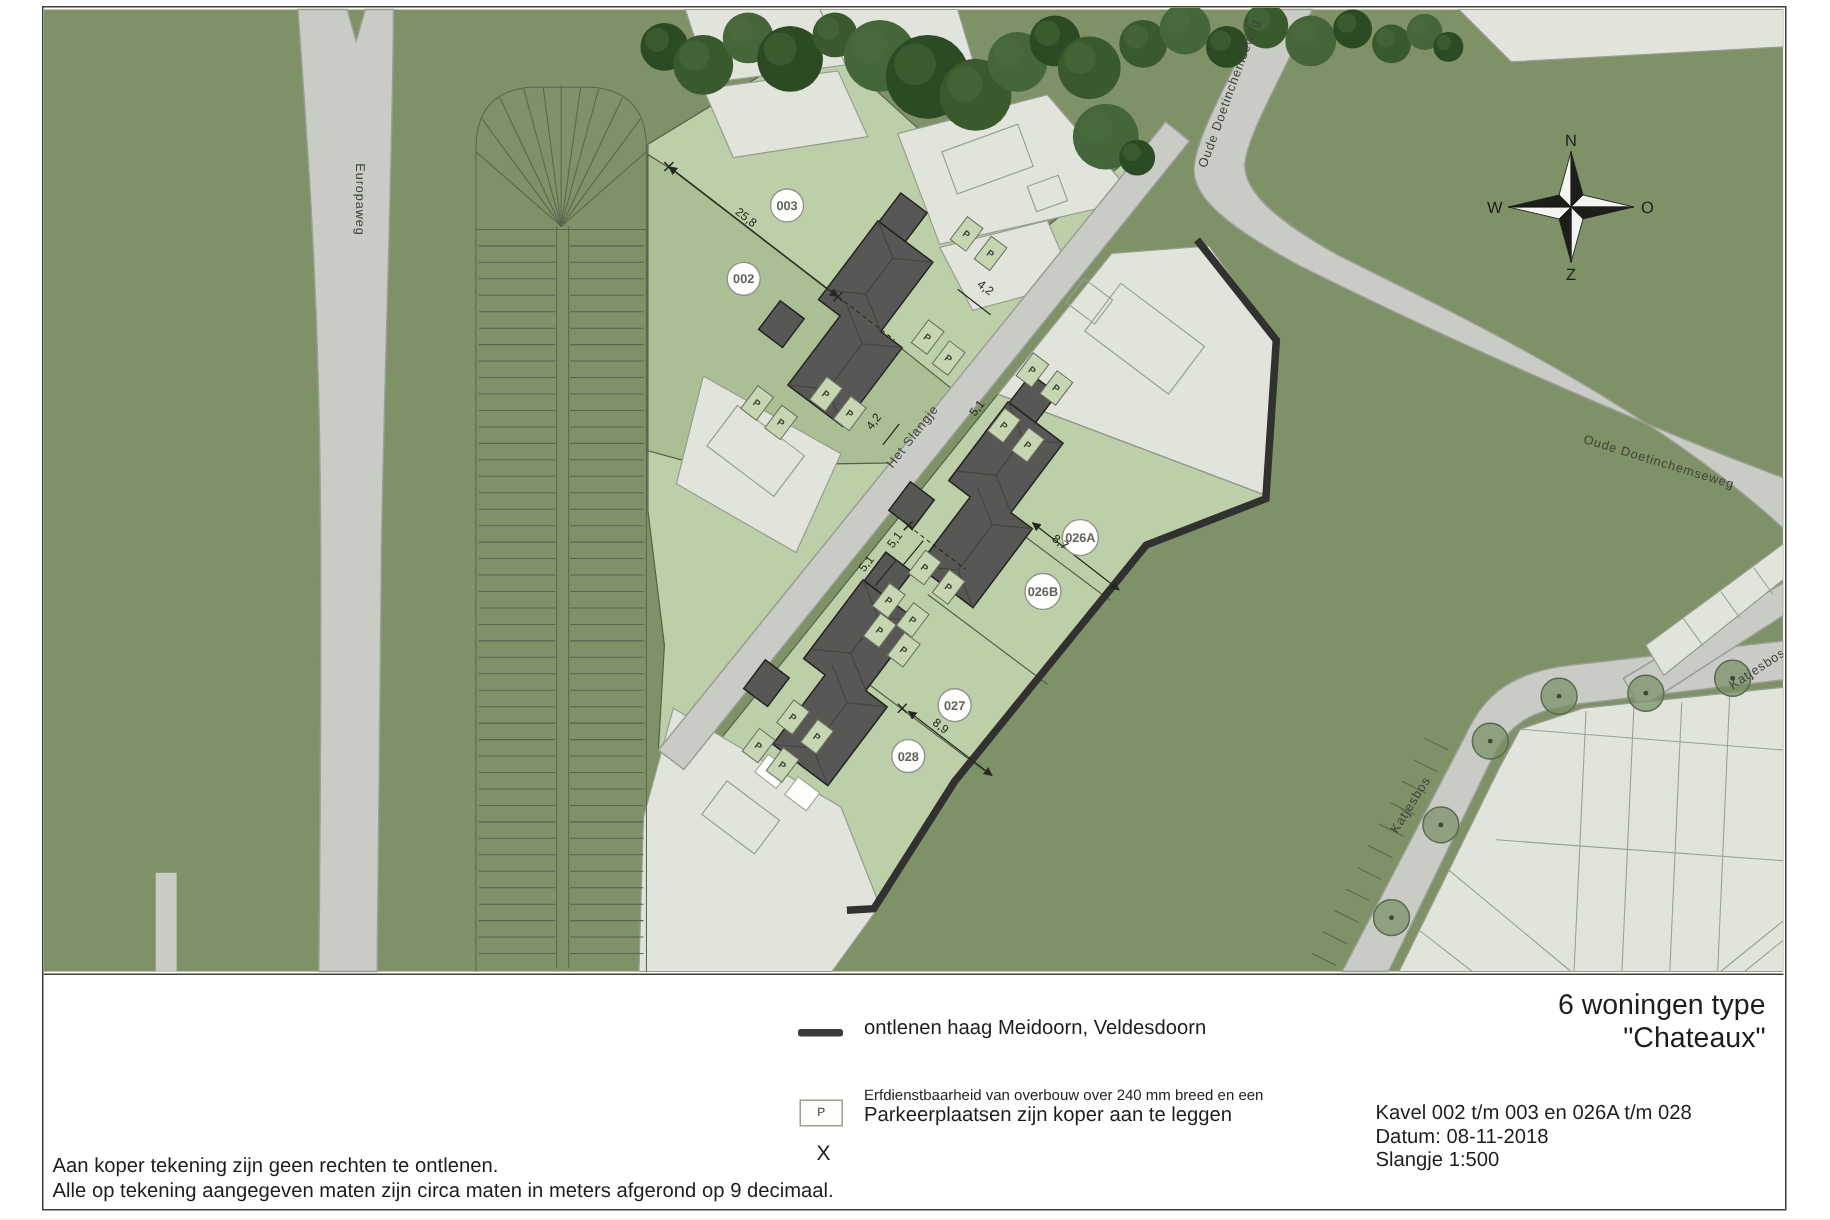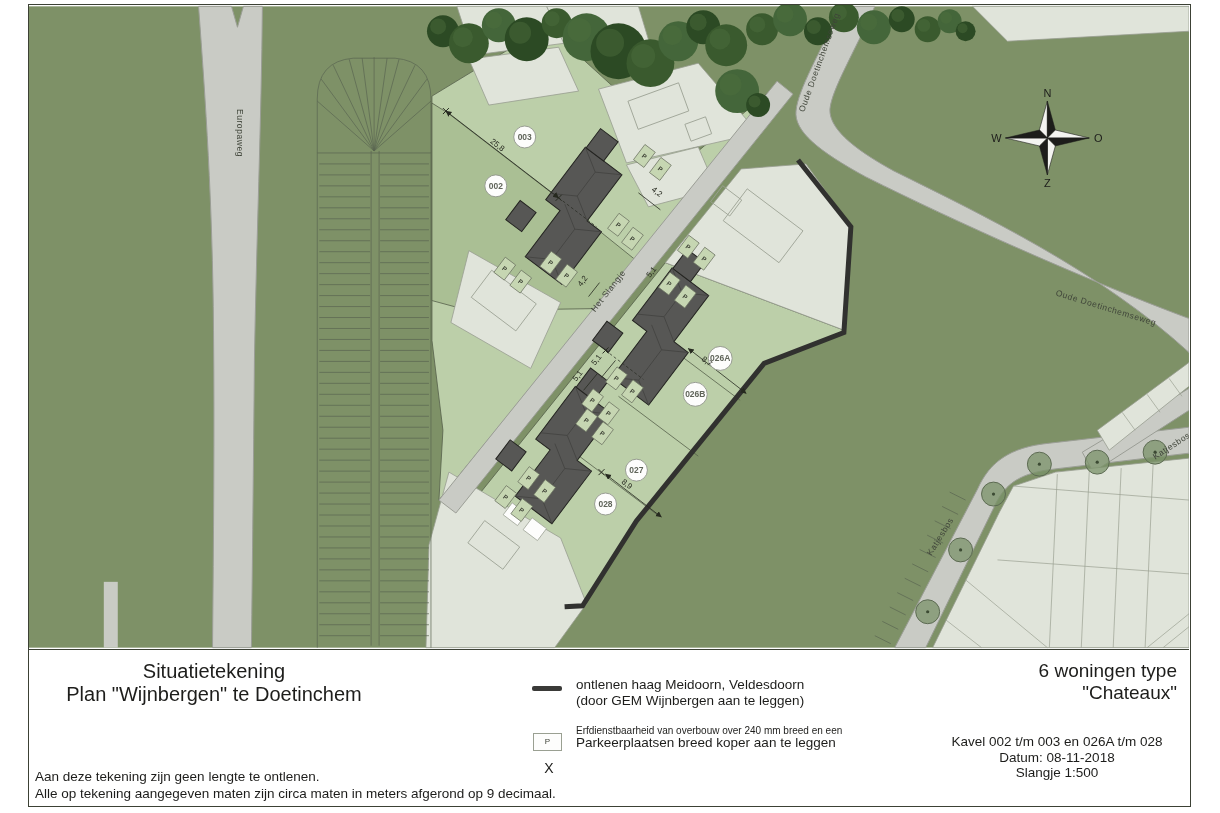--- a/index.html
+++ b/index.html
@@ -46,21 +46,21 @@
     background:#3a3a38;border-radius:2px;}
   #legend-hedge-text{left:547px;top:672px;font-size:13.5px;line-height:15.5px;}
   #legend-pbox{position:absolute;left:504px;top:728px;width:27px;height:16px;
     border:1px solid #9aa092;background:#fdfdfc;font-size:8px;color:#3c4034;
     text-align:center;line-height:16px;}
   #legend-parking-text{left:547px;top:730px;font-size:13.5px;line-height:15.5px;}
   #legend-x{left:510px;top:755px;font-size:14px;width:20px;text-align:center;}
   #legend-easement-text{left:547px;top:718px;font-size:10px;line-height:15.5px;}
   #project-title{left:908px;top:655px;width:240px;text-align:right;
     font-size:19px;line-height:22px;}
-  #project-meta{left:908px;top:729px;width:240px;text-align:center;
+  #project-meta{left:888px;top:729px;width:240px;text-align:left;
     font-size:13.5px;line-height:15.5px;}
 </style>
 </head>
 <body>
 
 <div id="stage">
  <div id="sheet">
   <div id="map-wrap">
    <svg id="map-svg" width="1160" height="644" viewBox="29 5 1163 643" xmlns="http://www.w3.org/2000/svg">
     <defs>
@@ -494,36 +494,31 @@
       <polygon class="cmp-light" points="1008,137 1050,137 1042,145"></polygon>
       <polygon class="cmp-dark" points="1008,137 1050,137 1042,129"></polygon>
       <text class="cmp-lbl" x="1050" y="96">N</text>
       <text class="cmp-lbl" x="1101" y="141">O</text>
       <text class="cmp-lbl" x="1050" y="186">Z</text>
       <text class="cmp-lbl" x="999" y="141">W</text>
     </g>
    </svg>
   </div>
 
-  <div id="drawing-title" class="ftxt">
-    <div>Situatietekening</div>
-    <div>Plan "Wijnbergen" te  Doetinchem</div>
-  </div>
   <div id="notes" class="ftxt">
-    <div>Aan deze tekening zijn geen lengte te ontlenen.</div>
+    <div>Aan koper tekening zijn geen rechten te ontlenen.</div>
     <div>Alle op tekening aangegeven maten zijn circa maten in meters afgerond op 9 decimaal.</div>
   </div>
 
   <div id="legend-swatch-hedge"></div>
   <div id="legend-hedge-text" class="ftxt">
     <div>ontlenen haag Meidoorn, Veldesdoorn</div>
-    <div>(door GEM Wijnbergen aan te leggen)</div>
   </div>
   <div id="legend-pbox">P</div>
-  <div id="legend-parking-text" class="ftxt">Parkeerplaatsen breed koper aan te leggen</div>
+  <div id="legend-parking-text" class="ftxt">Parkeerplaatsen zijn koper aan te leggen</div>
   <div id="legend-x" class="ftxt">X</div>
   <div id="legend-easement-text" class="ftxt">
     <div>Erfdienstbaarheid van overbouw over 240 mm breed en een</div>
   </div>
 
   <div id="project-title" class="ftxt">
     <div>6 woningen type</div>
     <div>"Chateaux"</div>
   </div>
   <div id="project-meta" class="ftxt">

